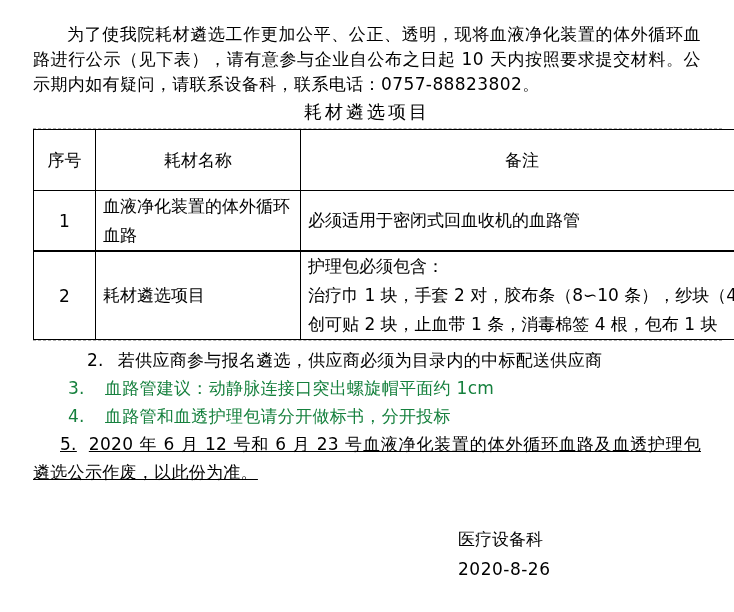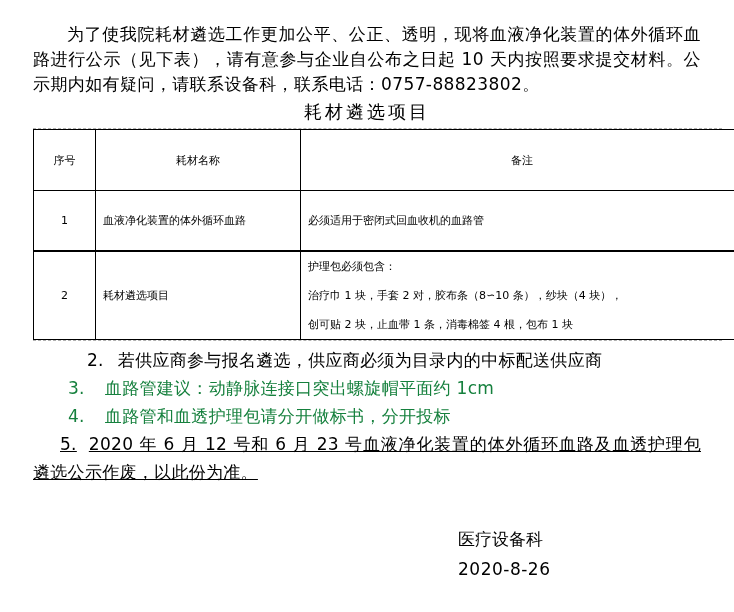--- a/index.html
+++ b/index.html
@@ -35,21 +35,21 @@
     border-bottom: 1px dashed #b0b0b0;
     width: 689px;
   }
   table.sel-table {
     border-collapse: collapse;
     table-layout: fixed;
     width: 687px;
   }
   table.sel-table th, table.sel-table td {
     border: 1px solid #000;
-    font-size: 11px;
+    font-size: 17px;
     font-weight: normal;
     vertical-align: middle;
     background: #fff;
   }
   th.c1, td.c1 { width: 45px; text-align: center; padding: 0 8px; }
   th.c2, td.c2 { width: 202px; border-left-width: 2px; }
   th.c3, td.c3 { width: 440px; border-left-width: 2px; }
   th.c2, th.c3 { text-align: center; }
   td.c2, td.c3 { text-align: left; padding: 0 7px; line-height: 29px; }
   tr.hdr th { height: 58px; line-height: 25px; }

